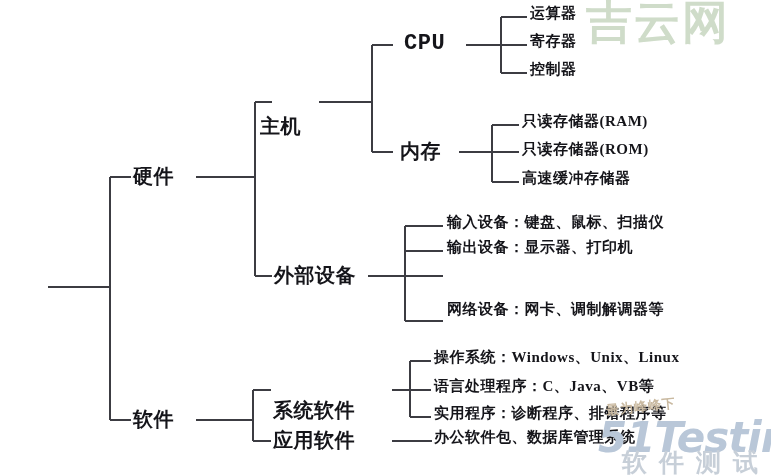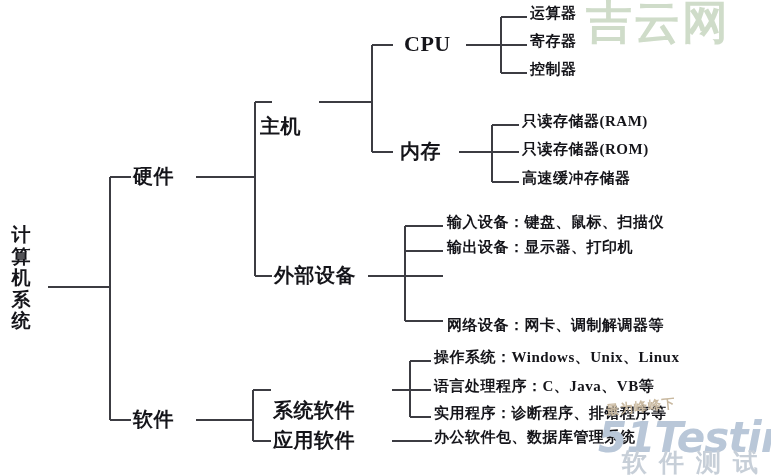--- a/index.html
+++ b/index.html
@@ -131,44 +131,43 @@
 
     <line x1="392" y1="390" x2="410" y2="390"></line>
     <line x1="410" y1="361" x2="410" y2="417"></line>
     <line x1="410" y1="361" x2="431" y2="361"></line>
     <line x1="410" y1="390" x2="431" y2="390"></line>
     <line x1="410" y1="417" x2="431" y2="417"></line>
 
     <line x1="392" y1="441" x2="432" y2="441"></line>
   </svg>
 
-  <div class="root-label" style="left:8px; top:224px;">计算机系统</div>
 
   <div class="node-label lvl1" style="left:133px; top:166px;">硬件</div>
   <div class="node-label lvl1" style="left:133px; top:409px;">软件</div>
 
   <div class="node-label lvl2" style="left:260px; top:91px;margin-top:25px;">主机</div>
   <div class="node-label lvl2" style="left:274px; top:265px;">外部设备</div>
   <div class="node-label lvl2" style="left:273px; top:379px;margin-top:21px;">系统软件</div>
   <div class="node-label lvl2" style="left:273px; top:430px;">应用软件</div>
 
-  <div class="node-label lvl3" style="left:404px; top:33px; font-family:Liberation Serif, serif; font-size:22px;">CPU</div>
+  <div class="node-label lvl3" style="left:404px; top:33px; font-family:Liberation Mono, monospace; font-size:22px;">CPU</div>
   <div class="node-label lvl3" style="left:400px; top:141px;">内存</div>
 
   <div class="node-label leaf" style="left:530px; top:6px;">运算器</div>
   <div class="node-label leaf" style="left:530px; top:34px;">寄存器</div>
   <div class="node-label leaf" style="left:530px; top:62px;">控制器</div>
 
   <div class="node-label leaf" style="left:522px; top:114px;">只读存储器(RAM)</div>
   <div class="node-label leaf" style="left:522px; top:142px;">只读存储器(ROM)</div>
   <div class="node-label leaf" style="left:522px; top:171px;">高速缓冲存储器</div>
 
   <div class="node-label leaf" style="left:447px; top:215px;">输入设备：键盘、鼠标、扫描仪</div>
   <div class="node-label leaf" style="left:447px; top:240px;">输出设备：显示器、打印机</div>
-  <div class="node-label leaf" style="left:447px; top:318px;">网络设备：网卡、调制解调器等</div>
+  <div class="node-label leaf" style="left:447px; top:302px;">网络设备：网卡、调制解调器等</div>
 
   <div class="node-label leaf" style="left:434px; top:350px;text-align:right;">操作系统：Windows、Unix、Linux</div>
   <div class="node-label leaf" style="left:434px; top:379px;">语言处理程序：C、Java、VB等</div>
   <div class="node-label leaf" style="left:434px; top:406px;">实用程序：诊断程序、排错程序等</div>
 
   <div class="node-label leaf" style="left:434px; top:430px;">办公软件包、数据库管理系统</div>
 
   <div class="wm wm-top" style="left:586px; top:-8px;">吉云网</div>
   <div class="wm wm-mid" style="left:606px; top:398px; transform:rotate(-6deg);">最为峰峰下</div>
   <div class="wm wm-51" style="left:598px; top:413px;">51Testing</div>

